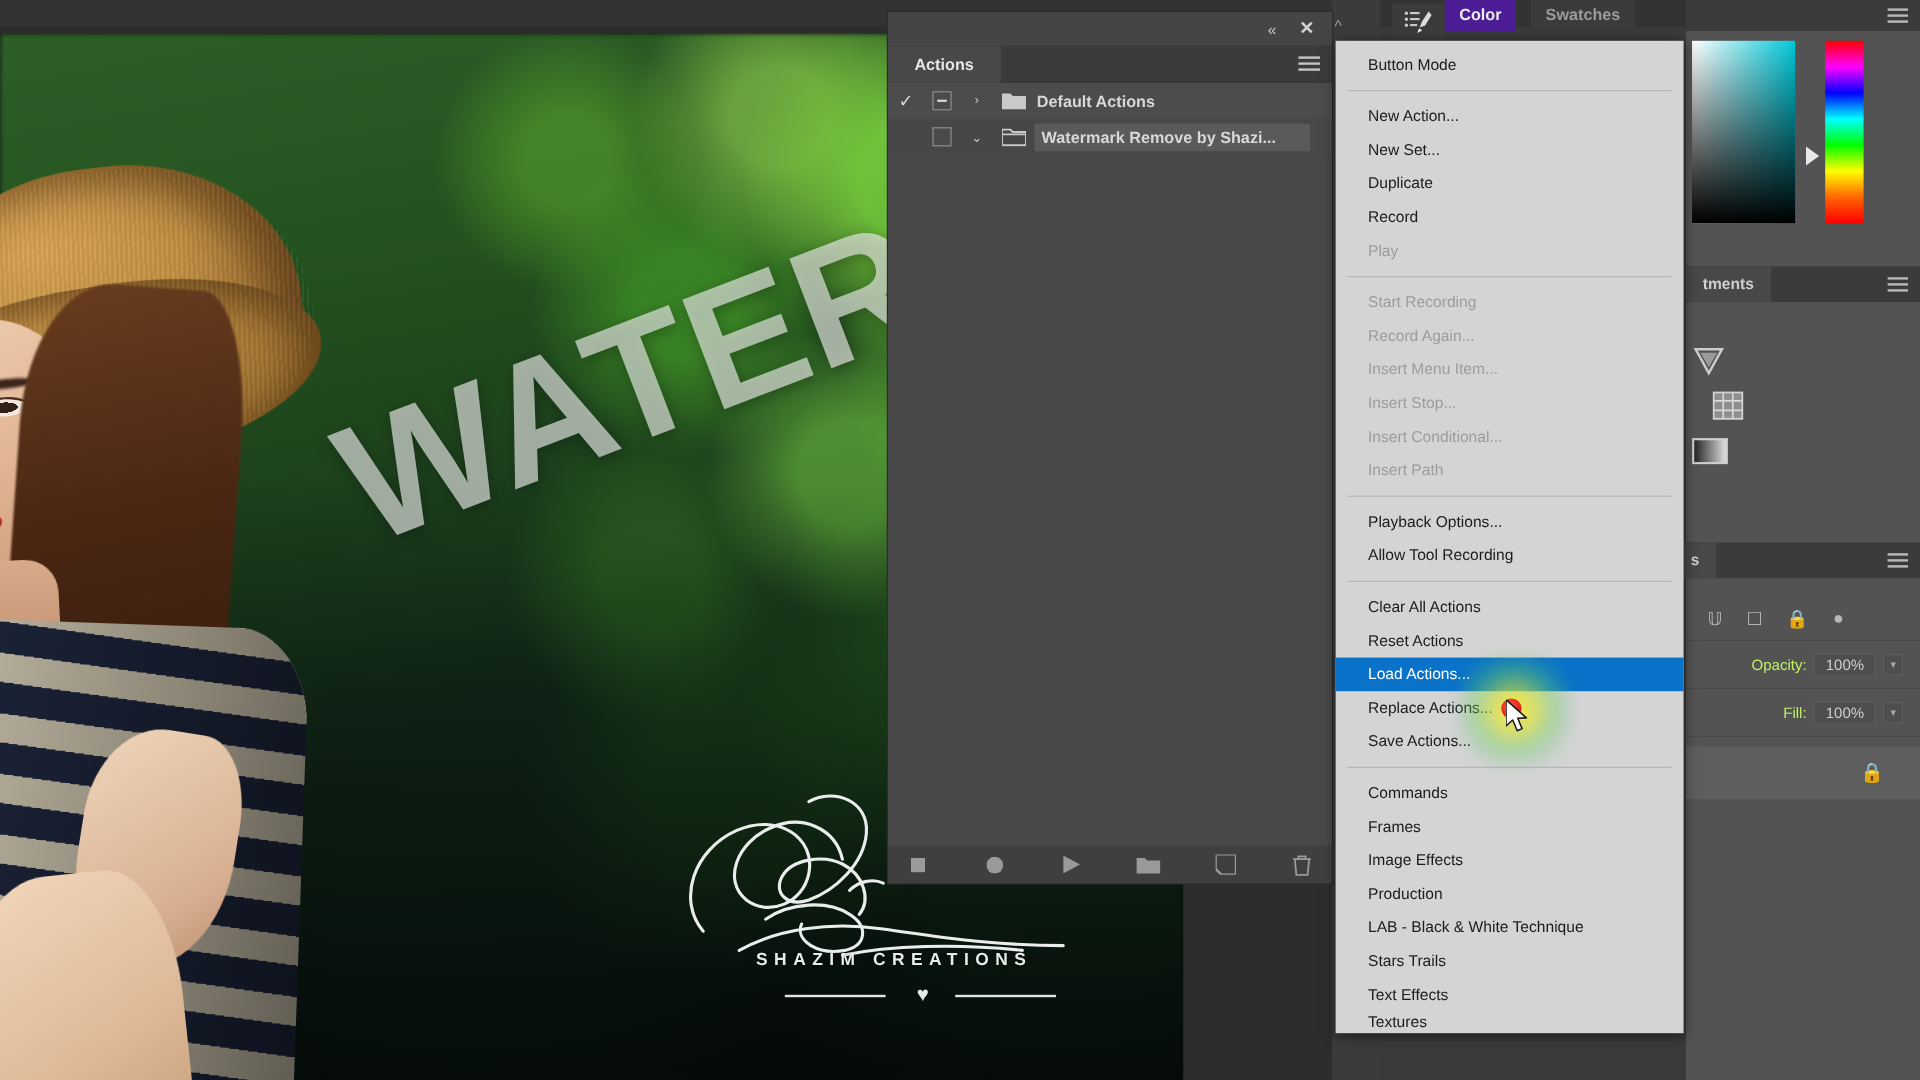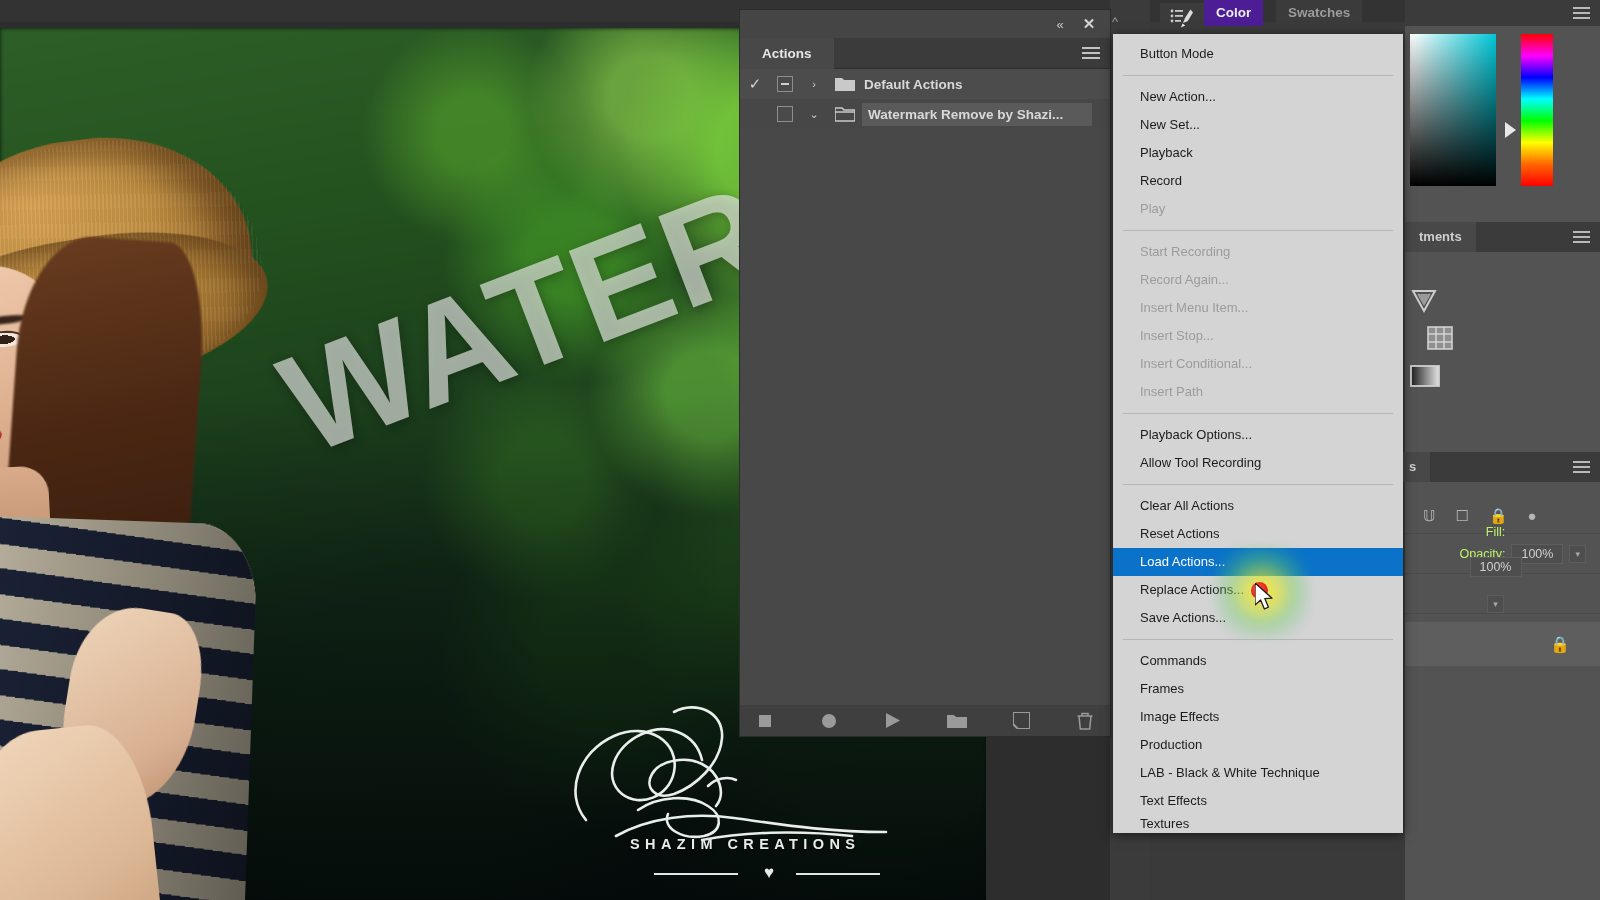--- a/index.html
+++ b/index.html
@@ -89,21 +89,21 @@
     border-radius:70px 56px 40px 40px / 100px 110px 40px 40px; transform:rotate(-6deg); filter:blur(.5px); }
 
   
   .watermark-text { position:absolute; left:290px; top:300px;
     font-family:"Liberation Sans", sans-serif; font-weight:bold; font-size:142px;
     letter-spacing:1px; color:rgba(233,236,232,.66); transform:rotate(-21deg);
     transform-origin:0 50%; white-space:nowrap; text-shadow:0 3px 12px rgba(0,0,0,.28);
     pointer-events:none; }
 
   
-  .sig-wrap { position:absolute; left:556px; top:668px; width:370px; height:205px; }
+  .sig-wrap { position:absolute; left:556px; top:624px; width:370px; height:205px; }
   .sig-caption { position:absolute; left:74px; top:140px; color:#e7ecea; font-size:14.5px;
     letter-spacing:5.4px; font-weight:bold; font-family:"Liberation Sans", sans-serif;
     text-shadow:0 1px 3px rgba(0,0,0,.6); }
   .sig-heart { position:absolute; left:208px; top:167px; color:#e7ecea; font-size:17px; }
   .sig-rule-l { position:absolute; left:98px; top:177px; width:84px; height:2px; background:#dfe6e3; }
   .sig-rule-r { position:absolute; left:240px; top:177px; width:84px; height:2px; background:#dfe6e3; }
 
   
   .actions-panel { position:absolute; left:740px; top:10px; width:370px; height:726px;
     background:#454545; box-shadow:0 0 0 1px #2c2c2c; }
@@ -167,22 +167,22 @@
   .layers-tab { position:absolute; left:-10px; top:0; height:30px; padding:0 14px; line-height:30px;
     background:#484848; color:#cfcfcf; font-size:13px; font-weight:bold; cursor:pointer; }
   .layers-body { position:absolute; left:0; top:482px; width:195px; height:418px; background:#535353; }
   .lockrow { position:absolute; left:0; top:16px; width:195px; height:36px; display:flex;
     align-items:center; gap:20px; padding-left:18px; border-bottom:1px solid #4a4a4a; }
   .lockrow span { color:#b6b6b6; font-size:15px; cursor:pointer; }
   .opacity-row { position:absolute; left:0; top:52px; width:195px; height:40px; display:flex;
     align-items:center; justify-content:flex-end; padding-right:14px; gap:6px;
     border-bottom:1px solid #4a4a4a; }
   .fill-row { position:absolute; left:0; top:92px; width:195px; height:40px; display:flex;
-    align-items:center; justify-content:flex-end; padding-right:14px; gap:18px;
-    border-bottom:1px solid #4a4a4a;flex-direction:column; }
+    align-items:center; justify-content:flex-end; padding-right:14px; gap:6px;
+    border-bottom:1px solid #4a4a4a; }
   .fld-label { color:#bef264; font-size:12.5px; }
   .fld-val { background:#4e4e4e; border:1px solid #5d5d5d; color:#cfcfcf; font-size:12.5px;
     padding:2px 8px; min-width:52px; text-align:center; cursor:text; }
   .fld-caret { color:#a8a8a8; font-size:9px; border:1px solid #5d5d5d; padding:3px 5px;
     background:#4e4e4e; cursor:pointer; }
   .layer-item { position:absolute; left:0; top:140px; width:195px; height:44px; background:#5e5e5e;
     display:flex; align-items:center; justify-content:flex-end; padding-right:30px; }
   .layer-item span { color:#c9c9c9; font-size:16px; }
 
   
@@ -456,21 +456,21 @@
         </div>
     </div>
   </div>
 
   <div class="flyout">
     <div class="mi">Button Mode</div>
     <div class="msep"></div>
 
     <div class="mi">New Action...</div>
     <div class="mi">New Set...</div>
-    <div class="mi">Playback</div>
+    <div class="mi">Duplicate</div>
     <div class="mi">Record</div>
     <div class="mi disabled">Play</div>
     <div class="msep"></div>
 
     <div class="mi disabled">Start Recording</div>
     <div class="mi disabled">Record Again...</div>
     <div class="mi disabled">Insert Menu Item...</div>
     <div class="mi disabled">Insert Stop...</div>
     <div class="mi disabled">Insert Conditional...</div>
     <div class="mi disabled">Insert Path</div>
@@ -485,20 +485,21 @@
     <div class="mi selected">Load Actions...</div>
     <div class="mi">Replace Actions...</div>
     <div class="mi">Save Actions...</div>
     <div class="msep"></div>
 
     <div class="mi">Commands</div>
     <div class="mi">Frames</div>
     <div class="mi">Image Effects</div>
     <div class="mi">Production</div>
     <div class="mi">LAB - Black &amp; White Technique</div>
+    <div class="mi">Stars Trails</div>
     <div class="mi">Text Effects</div>
     <div class="mi cut">Textures</div>
   </div>
 
   <div class="click-glow"></div>
   <div class="click-dot"></div>
   <div class="cursor">
     <svg width="22" height="30" viewBox="0 0 22 30">
       <polygon points="0,0 0,22 5.6,17 9.4,26 13.4,24.2 9.8,15.6 17,15.2" fill="#ffffff" stroke="#1a1a1a" stroke-width="1.3" stroke-linejoin="round"></polygon>
     </svg>

